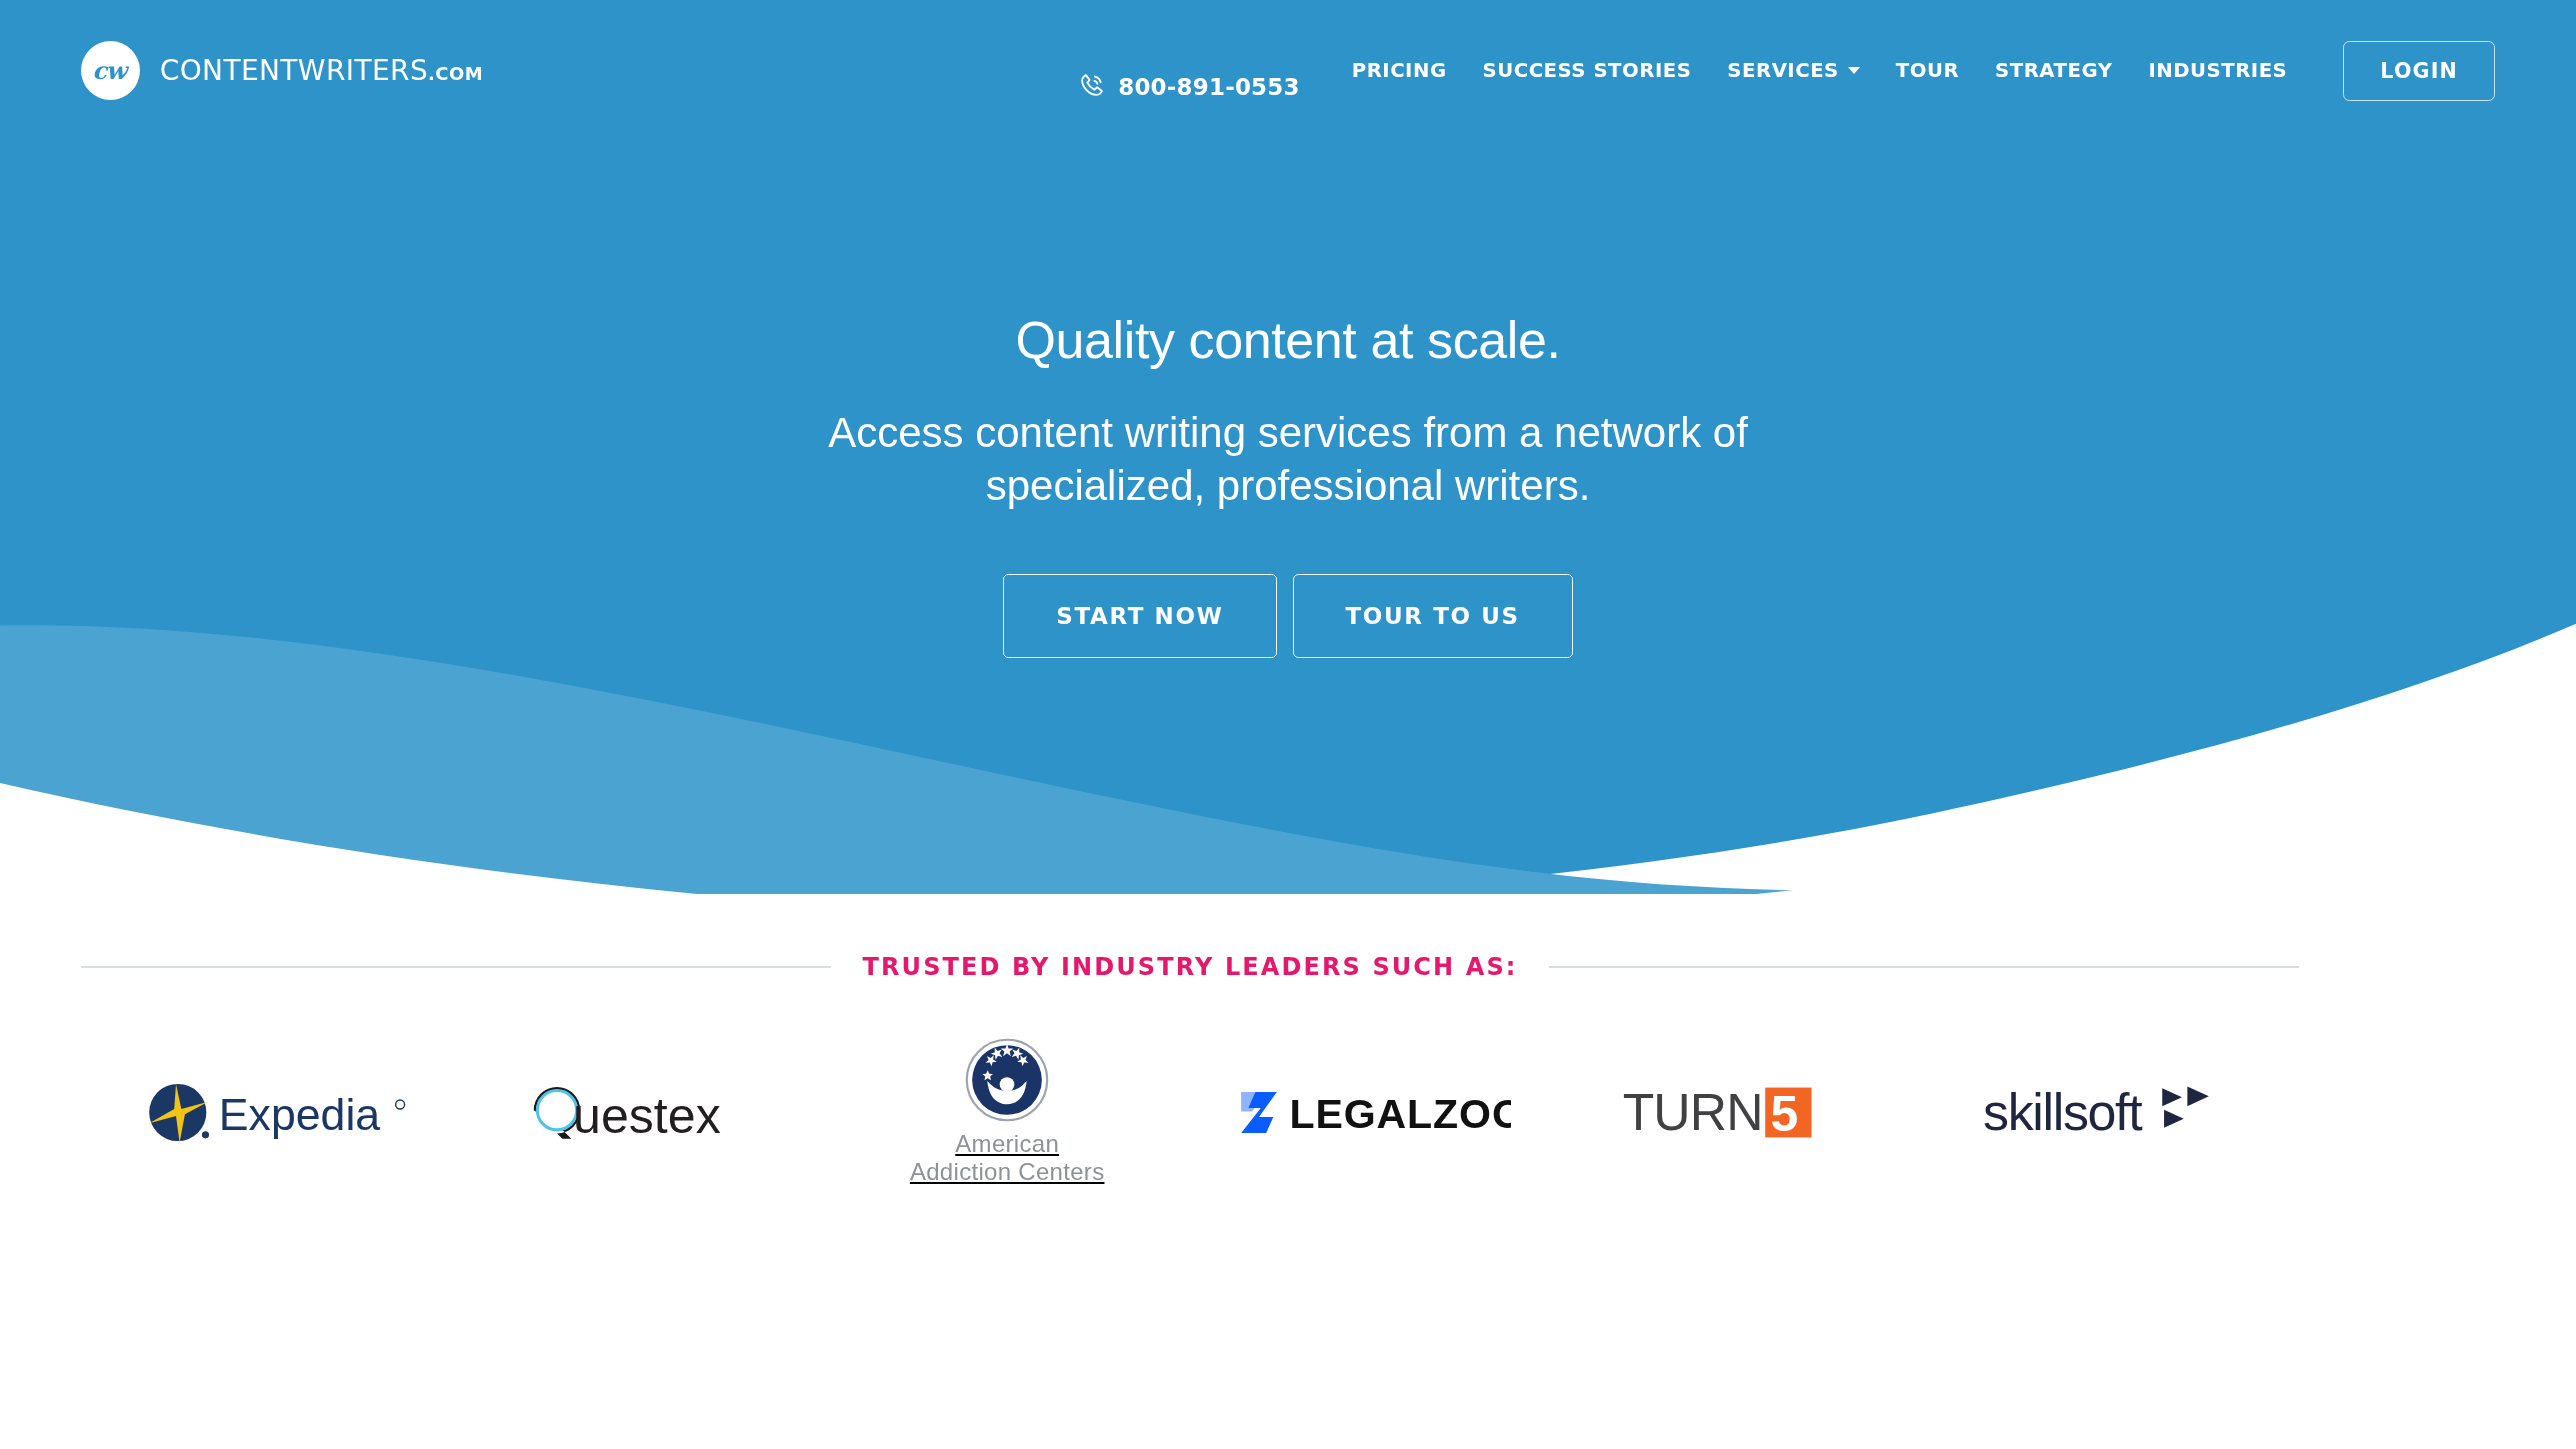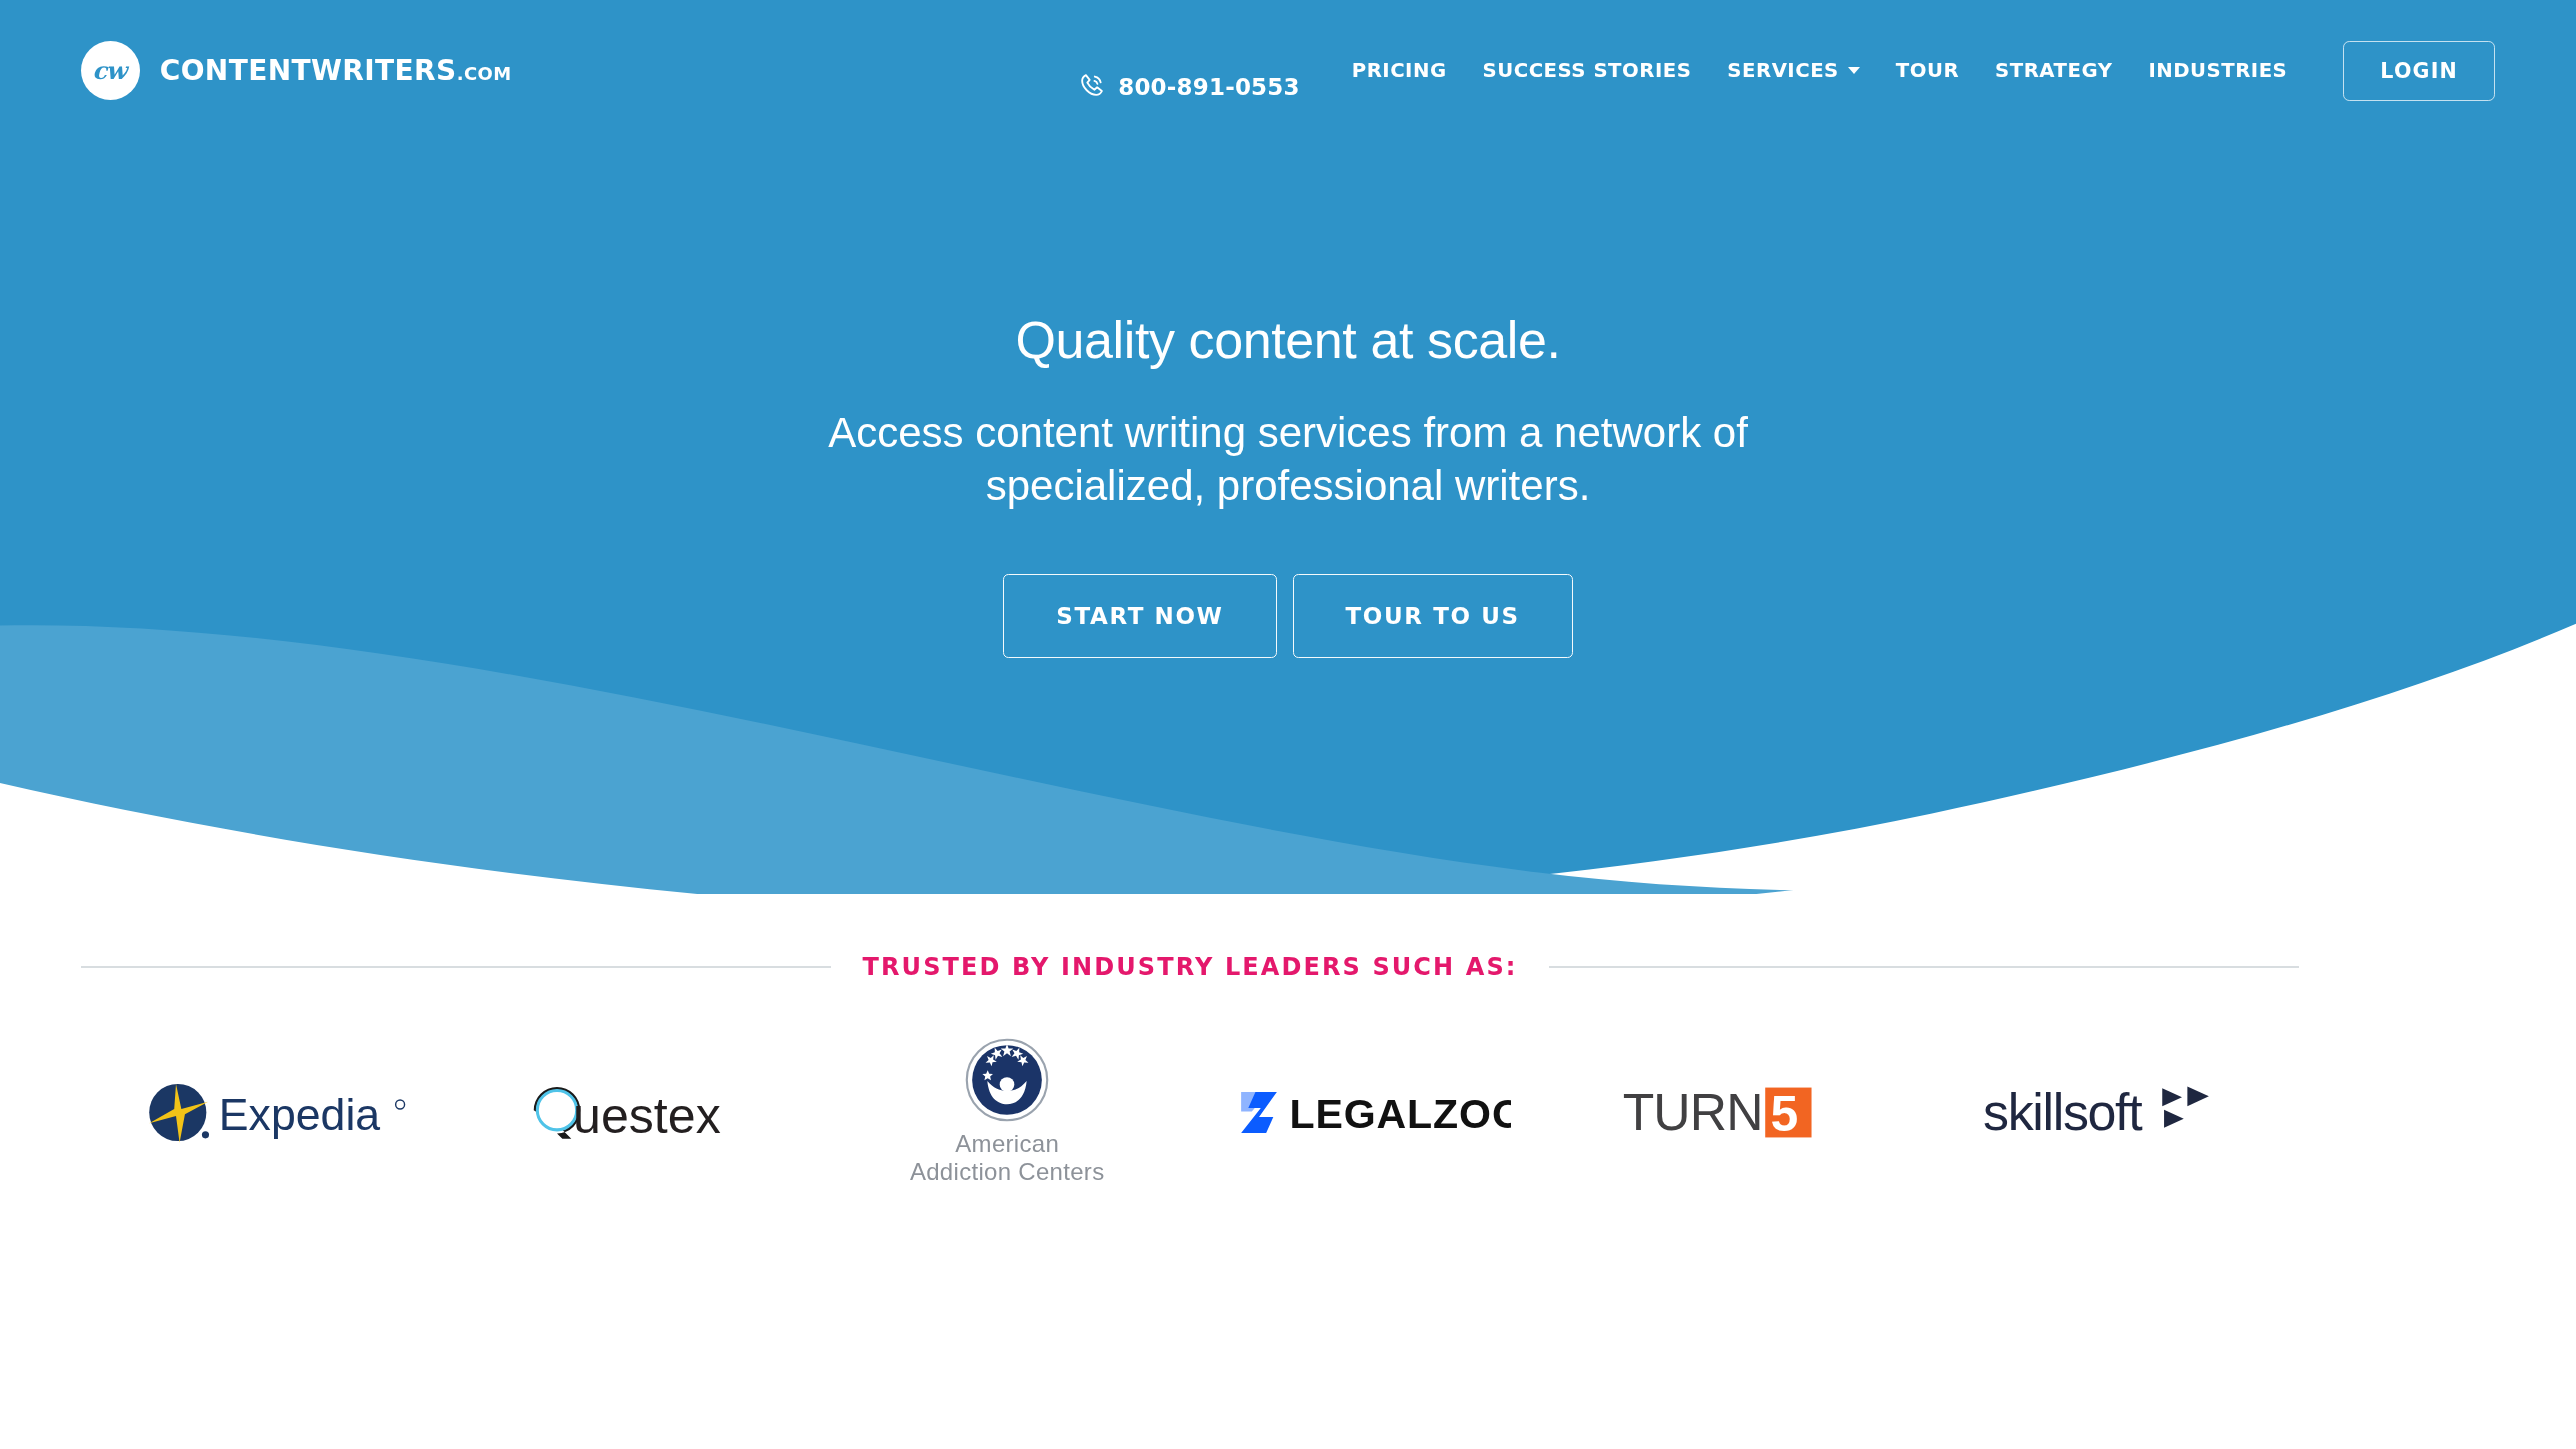--- a/index.html
+++ b/index.html
@@ -60,21 +60,21 @@
     transform:skewX(-4deg);
   }
   .brand-text {
     margin-left:19.7px;
     display:flex;
     align-items:baseline;
     white-space:nowrap;
   }
   .brand-main {
     font-family:"DejaVu Sans", sans-serif;
-    font-weight:700;
+    font-weight:400;
     font-size:28px;
     letter-spacing:0.4px;
     color:#ffffff;
   }
   .brand-tld {
     font-family:"DejaVu Sans", sans-serif;
     font-weight:700;
     font-size:18px;
     letter-spacing:0.4px;
     color:#ffffff;
@@ -211,21 +211,21 @@
     padding:0 93px;
   }
   .logo-cell {
     flex:1 1 0;
     display:flex;
     align-items:center;
     justify-content:center;
     height:152px;
   }
 
-  .aac-wrap { display:flex; flex-direction:column; align-items:center; }
+  .aac-wrap { display:flex; flex-direction:column; align-items:center;text-decoration:underline; }
   .aac-text {
     margin-top:8px;
     font-family:"Liberation Sans", sans-serif;
     font-size:24px;
     line-height:1.18;
     color:#8d9299;
     text-align:center;
     letter-spacing:0.3px;
   }
 </style>

